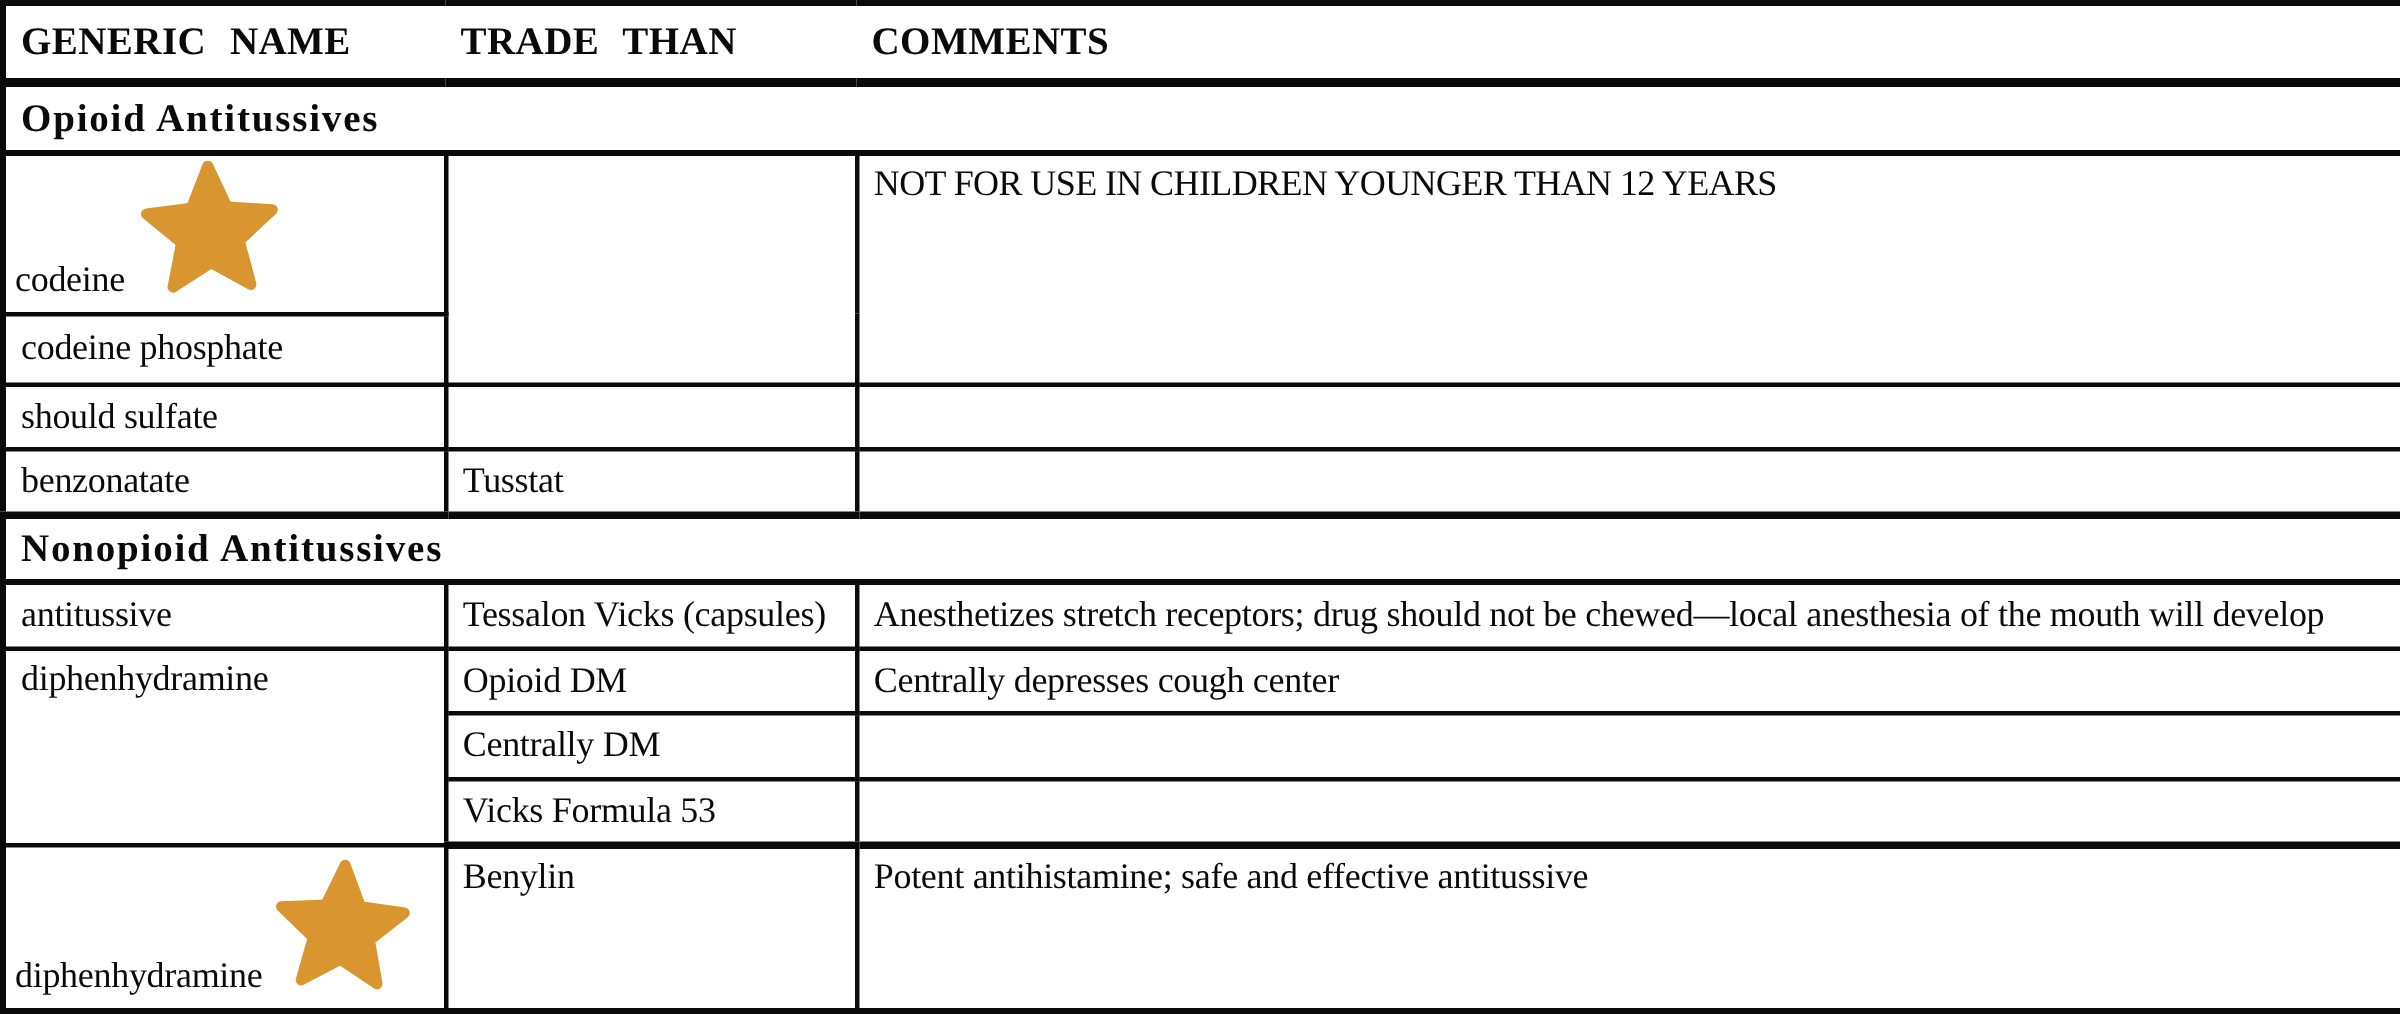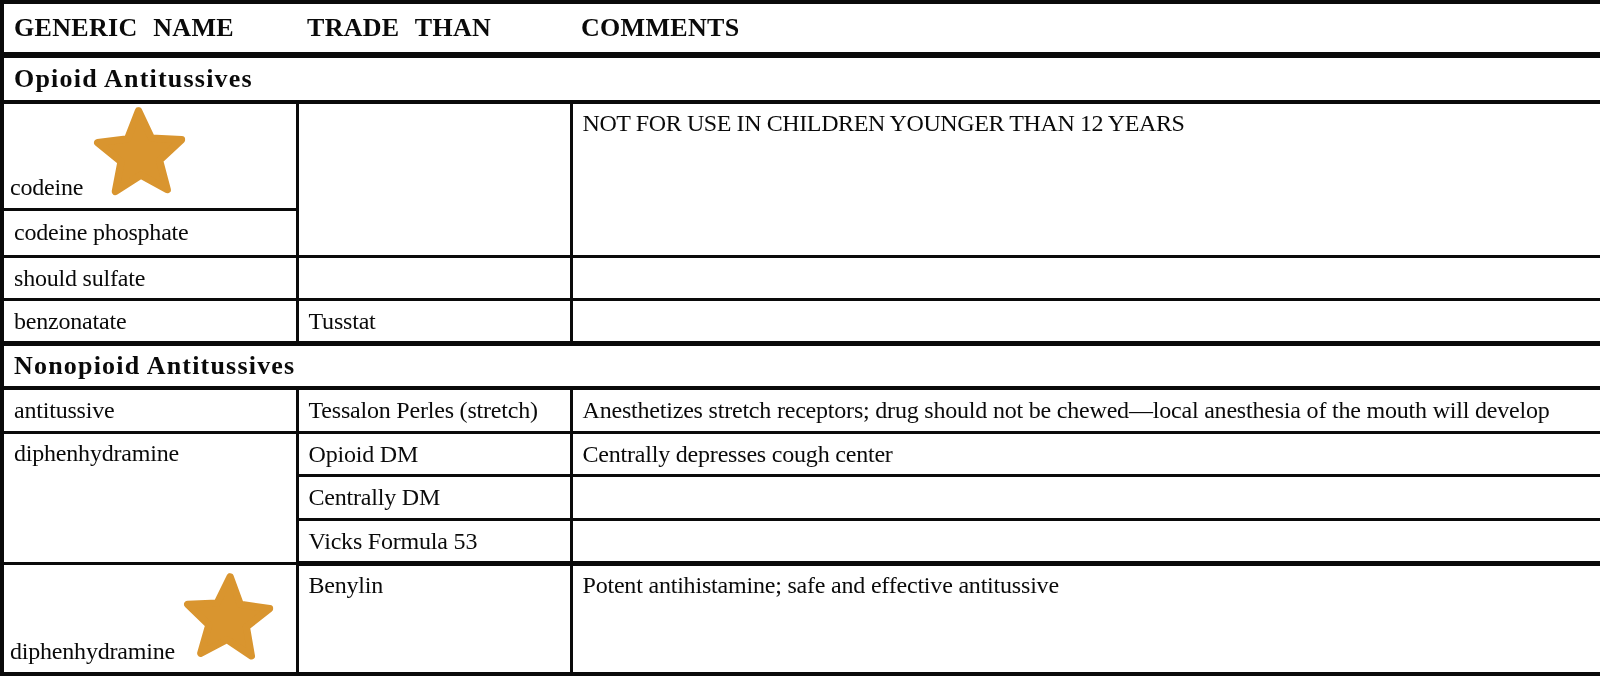--- a/index.html
+++ b/index.html
@@ -141,21 +141,21 @@
       <td class="thick-bottom">Tusstat</td>
       <td class="thick-bottom"></td>
     </tr>
 
     <tr class="section h-section2">
       <td colspan="3">Nonopioid Antitussives</td>
     </tr>
 
     <tr class="h-benzo">
       <td>antitussive</td>
-      <td>Tessalon Perles (stretch)</td>
+      <td>Tessalon Vicks (capsules)</td>
       <td>Anesthetizes stretch receptors; drug should not be chewed—local anesthesia of the mouth will develop</td>
     </tr>
 
     <tr class="h-benylin">
       <td rowspan="3" class="vtop">diphenhydramine</td>
       <td>Opioid DM</td>
       <td>Centrally depresses cough center</td>
     </tr>
 
     <tr class="h-robi">

